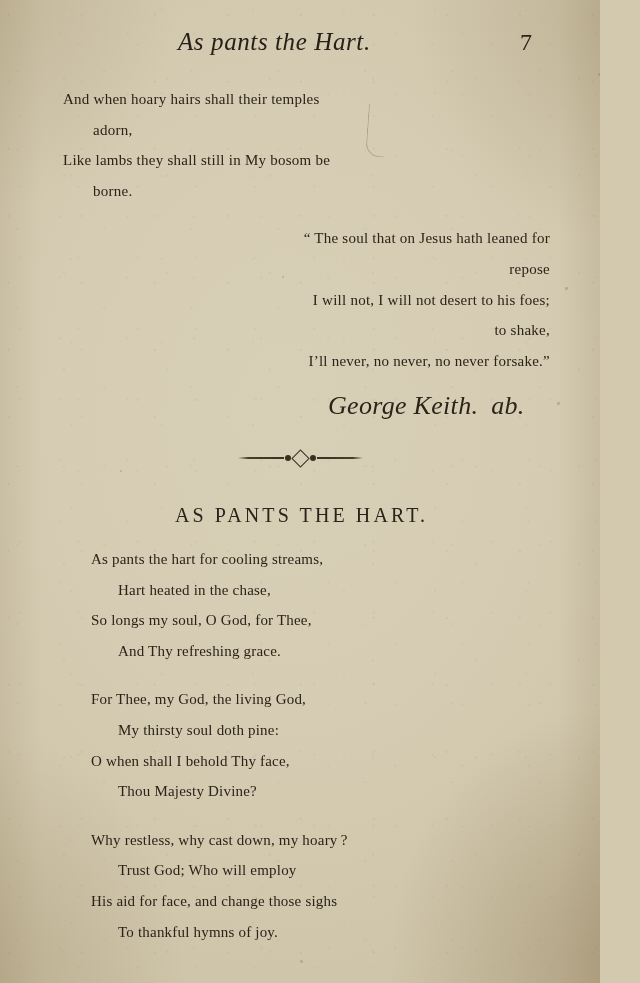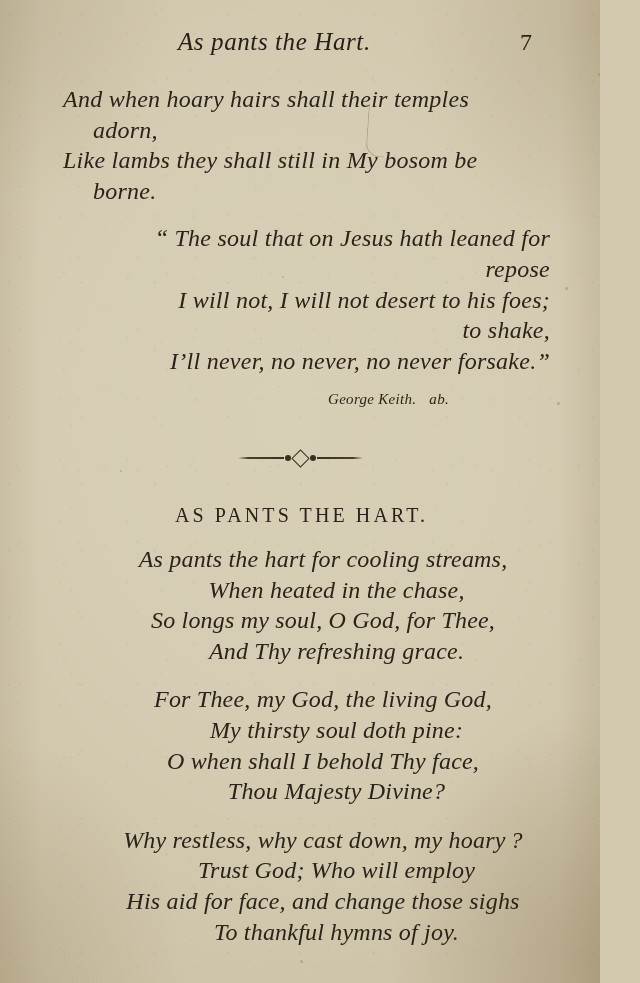--- a/index.html
+++ b/index.html
@@ -98,38 +98,37 @@
   
   .verse-block {
     position: absolute;
     left: 0;
     right: 0;
   }
   .stanza { margin: 0 0 15px 0; }
   .stanza:last-child { margin-bottom: 0; }
 
   .line {
-    font-size: 24px;
+    font-size: 15px;
     line-height: 30.6px;
     white-space: nowrap;
     color: #2b2319;
-    font-style: italic;
   }
   .line.indent { padding-left: 30px; }
 
   
   #upper-poem { top: 84px; left: 63px; right: 50px; }
   #upper-poem .line { letter-spacing: .25px; }
   #upper-poem .stanza.quoted { margin-top: 17px; text-align: right; }
 
   .attribution {
     margin-top: 8px;
     padding-left: 265px;
     font-style: italic;
-    font-size: 15px;
+    font-size: 26px;
     letter-spacing: .3px;
     color: #2c2419;
     white-space: nowrap;
   }
   .attribution .abbrev { margin-left: 13px; }
 
   
   .ornament {
     position: absolute;
     top: 447px;
@@ -172,21 +171,21 @@
     right: 0;
     text-align: center;
     font-size: 20px;
     letter-spacing: 3.1px;
     color: #2a2319;
     text-indent: 3.1px;
   }
 
   
   #lower-poem { top: 544px; left: 91px; right: 45px; }
-  #lower-poem .line { letter-spacing: .2px; text-align: center; }
+  #lower-poem .line { letter-spacing: .2px; }
   #lower-poem .line.indent { padding-left: 27px; }
   #lower-poem .stanza { margin-bottom: 18px; }
 
   
   .artifact {
     position: absolute;
     z-index: 2;
     pointer-events: none;
   }
   .hair-line {
@@ -248,21 +247,21 @@
       <span class="orn-diamond"></span>
       <span class="orn-dot"></span>
       <span class="orn-rule right"></span>
     </div>
 
     <div class="hymn-title">AS PANTS THE HART.</div>
 
     <div class="verse-block" id="lower-poem">
         <div class="stanza">
           <div class="line">As pants the hart for cooling streams,</div>
-          <div class="line indent">When heated in the chase,</div>
+          <div class="line indent">Hart heated in the chase,</div>
           <div class="line">So longs my soul, O God, for Thee,</div>
           <div class="line indent">And Thy refreshing grace.</div>
         </div>
         <div class="stanza">
           <div class="line">For Thee, my God, the living God,</div>
           <div class="line indent">My thirsty soul doth pine:</div>
           <div class="line">O when shall I behold Thy face,</div>
           <div class="line indent">Thou Majesty Divine?</div>
         </div>
         <div class="stanza">

